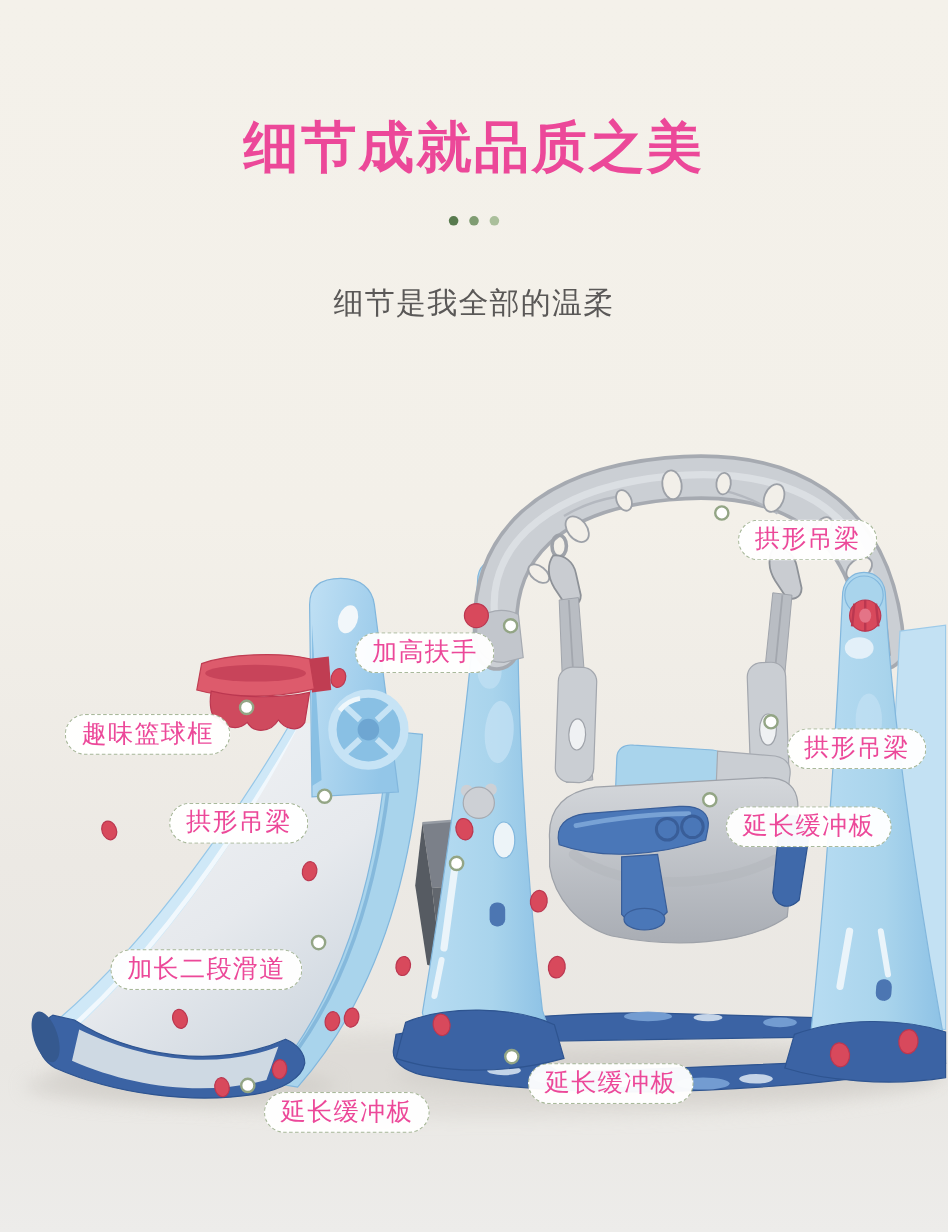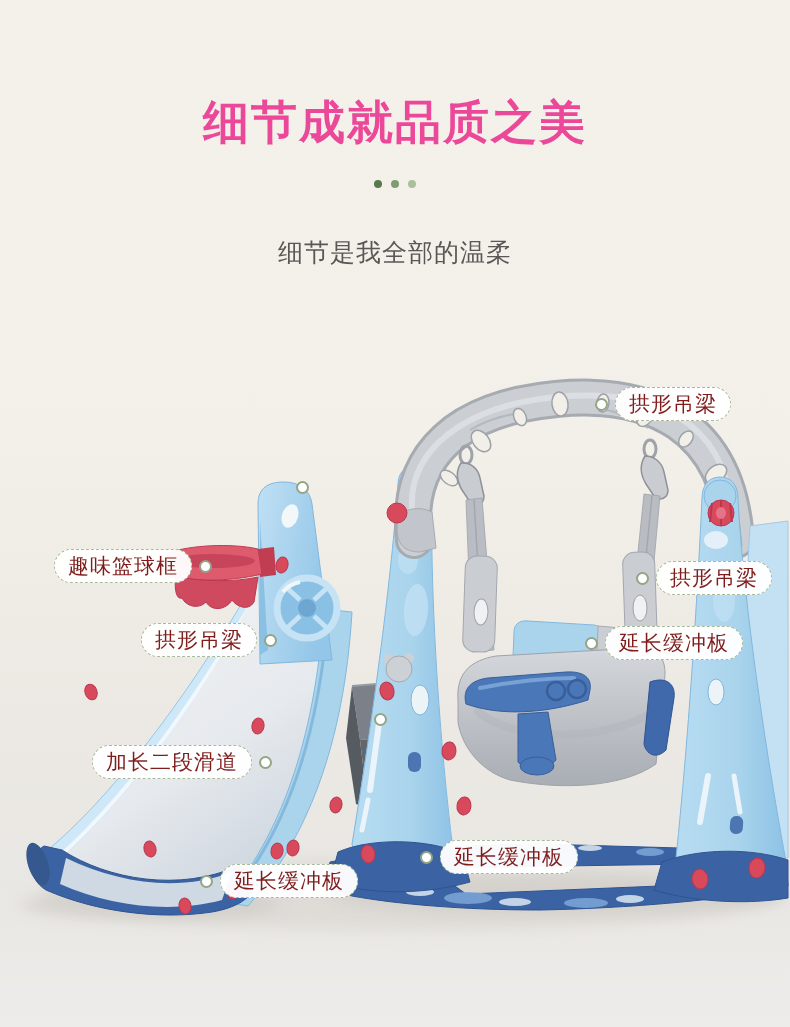--- a/index.html
+++ b/index.html
@@ -21,22 +21,22 @@
     position:absolute;top:212px;left:0;width:790px;text-align:center;
     font-size:25px;color:#5a5857;letter-spacing:1px;margin-top:24px;
   }
   .product-svg{position:absolute;left:0;top:0;z-index:1;}
   .callout{
     position:absolute;display:flex;align-items:center;gap:7px;z-index:5;
   }
   .callout .pill{
     background:rgba(255,255,255,.96);
     border:1px dashed #a9b99b;border-radius:18px;
-    padding:2px 13px;font-size:21px;color:#7f1d1d;
-    white-space:nowrap;line-height:28px;letter-spacing:1px;
+    padding:2px 13px;font-size:21px;color:#ec4899;
+    white-space:nowrap;line-height:28px;letter-spacing:1px;margin-top:46px;
   }
   .callout .marker{
     width:9px;height:9px;border-radius:50%;background:#ffffff;
     border:2px solid #93a585;flex:0 0 auto;box-sizing:content-box;
   }
 </style>
 </head>
 <body>
 
 <div class="page-title">细节成就品质之美</div>
@@ -251,20 +251,21 @@
       <ellipse cx="537" cy="766" rx="17" ry="9" fill="#4a77b8" stroke="#395e99" stroke-width="1"></ellipse>
     </g>
   </g>
 </svg>
 
 <div class="callout" style="left:54px;top:549px">
   <span class="pill">趣味篮球框</span>
   <span class="marker"></span>
 </div>
 <div class="callout" style="left:296px;top:481px">
+  <span class="pill">加高扶手</span>
   <span class="marker"></span>
 </div>
 <div class="callout" style="left:595px;top:387px">
   <span class="marker"></span>
   <span class="pill">拱形吊梁</span>
 </div>
 <div class="callout" style="left:636px;top:561px">
   <span class="marker"></span>
   <span class="pill">拱形吊梁</span>
 </div>

